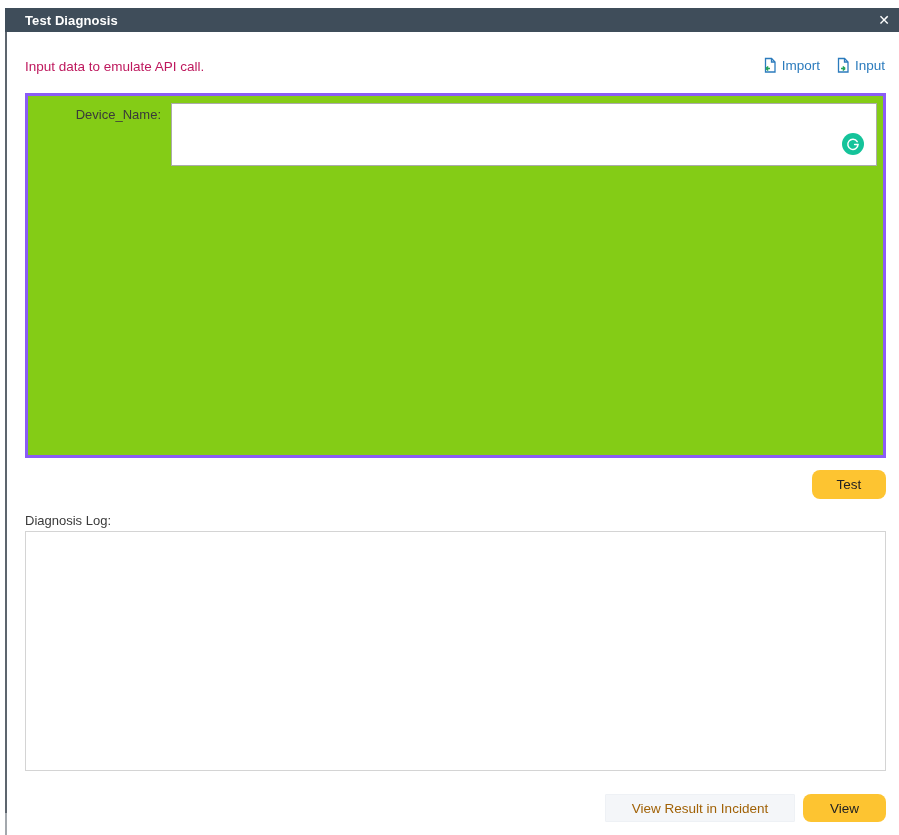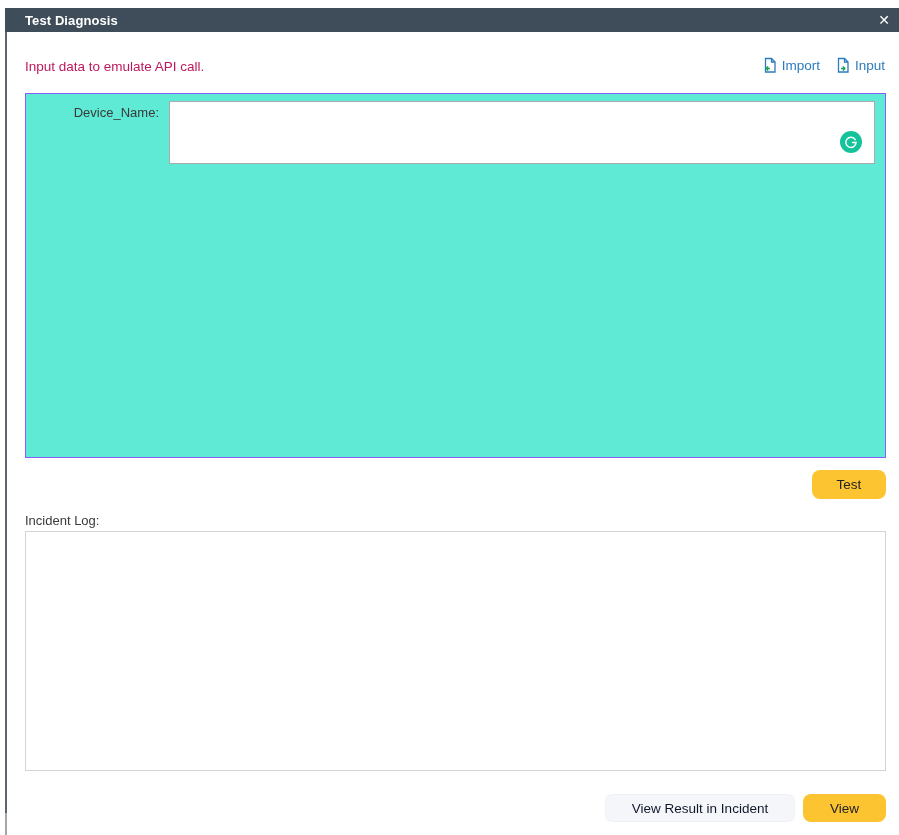--- a/index.html
+++ b/index.html
@@ -32,21 +32,21 @@
   
   .instruction { position: absolute; left: 20px; top: 51px; font-size: 13.5px; color: #be185d; font-weight: 400; }
 
   .io-links { position: absolute; right: 19px; top: 49px; display: flex; align-items: center; gap: 15px; }
   .io-link { display: flex; align-items: center; gap: 4px; color: #2b7bbd; font-size: 13.5px; cursor: pointer; }
   .io-link svg { display: block; }
 
   
   .input-panel {
     position: absolute; left: 20px; top: 85px; width: 861px; height: 365px;
-    background: #5eead4; border: 1px solid #8b5cf6;
+    background: #84cc16; border: 3px solid #8b5cf6;
   }
   .field-label {
     position: absolute; left: 0; top: 11px; width: 133px;
     text-align: right; font-size: 13px; color: #3a3a3a;
   }
   .field-input {
     position: absolute; left: 143px; top: 7px; width: 706px; height: 63px;
     border: 1px solid #ababab; background: #fff; resize: none;
     font-family: "Liberation Sans", sans-serif; font-size: 13px; color: #222;
     padding: 4px 6px; outline: none;
@@ -61,21 +61,21 @@
   .btn {
     border: none; border-radius: 8px; font-family: "Liberation Sans", sans-serif;
     font-size: 13.5px; cursor: pointer; display: inline-flex;
     align-items: center; justify-content: center;
   }
   .btn-yellow { background: #fdc431; color: #222222; }
   .btn-test { position: absolute; left: 807px; top: 462px; width: 74px; height: 29px; }
   .btn-close-footer { position: absolute; left: 798px; top: 786px; width: 83px; height: 28px; }
   .btn-disabled {
     position: absolute; left: 600px; top: 786px; width: 190px; height: 28px;
-    background: #f4f6f9; color: #0f172a; border-radius: 7px; cursor: default;
+    background: #f4f6f9; color: #a16207; border-radius: 1px; cursor: default;
     border: 1px solid #eef1f5;
   }
 
   
   .exec-label { position: absolute; left: 20px; top: 505px; font-size: 13px; color: #3a3a3a; }
   .exec-log {
     position: absolute; left: 20px; top: 523px; width: 861px; height: 240px;
     border: 1px solid #d4d4d4; background: #ffffff;
     font-family: "Liberation Mono", monospace; font-size: 12px; color: #333;
     padding: 6px 8px; white-space: pre-wrap;
@@ -125,19 +125,19 @@
     <div class="grammarly-badge">
       <svg width="14" height="14" viewBox="0 0 14 14">
         <path d="M11.2 4.6 A5.1 5.1 0 1 0 12 7.6 L8.6 7.6" fill="none" stroke="#ffffff" stroke-width="1.5" stroke-linecap="round"></path>
         <path d="M12.6 7.0 l-1.1 2.1 -1.5 -1.9 z" fill="#ffffff"></path>
       </svg>
     </div>
   </div>
 
   <button class="btn btn-yellow btn-test">Test</button>
 
-  <div class="exec-label">Incident Log:</div>
+  <div class="exec-label">Diagnosis Log:</div>
   <div class="exec-log"></div>
 
   <button class="btn btn-disabled" disabled="">View Result in Incident</button>
   <button class="btn btn-yellow btn-close-footer">View</button>
 
 </div>
 
 </body></html>

